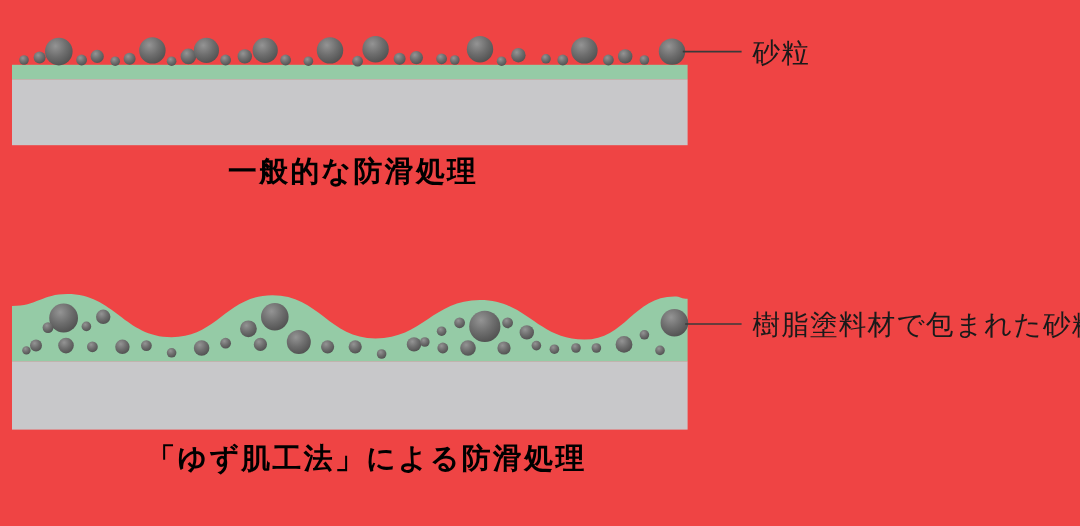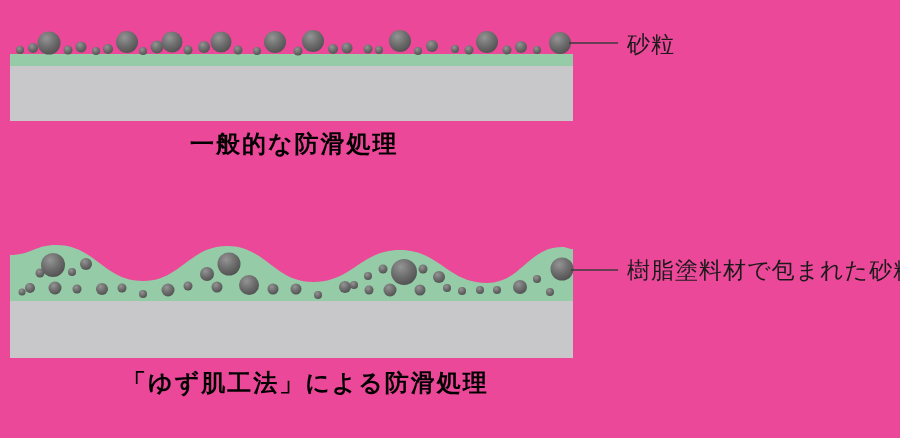--- a/index.html
+++ b/index.html
@@ -1,21 +1,21 @@
 <!DOCTYPE html>
 <html><head>
 <meta charset="utf-8">
 <style>
   html, body { margin: 0; padding: 0; background: #ffffff; }
   body { font-family: "Liberation Sans", sans-serif; }
   .stage {
     position: relative;
     width: 900px;
     height: 438px;
-    background: #ec4899;
+    background: #ef4444;
     overflow: hidden;
   }
   .stage svg { position: absolute; left: 0; top: 0; }
   .annot-label {
     position: absolute;
     font-size: 23px;
     font-weight: 400;
     color: #1a1a1a;
     letter-spacing: 1px;
     white-space: nowrap;

